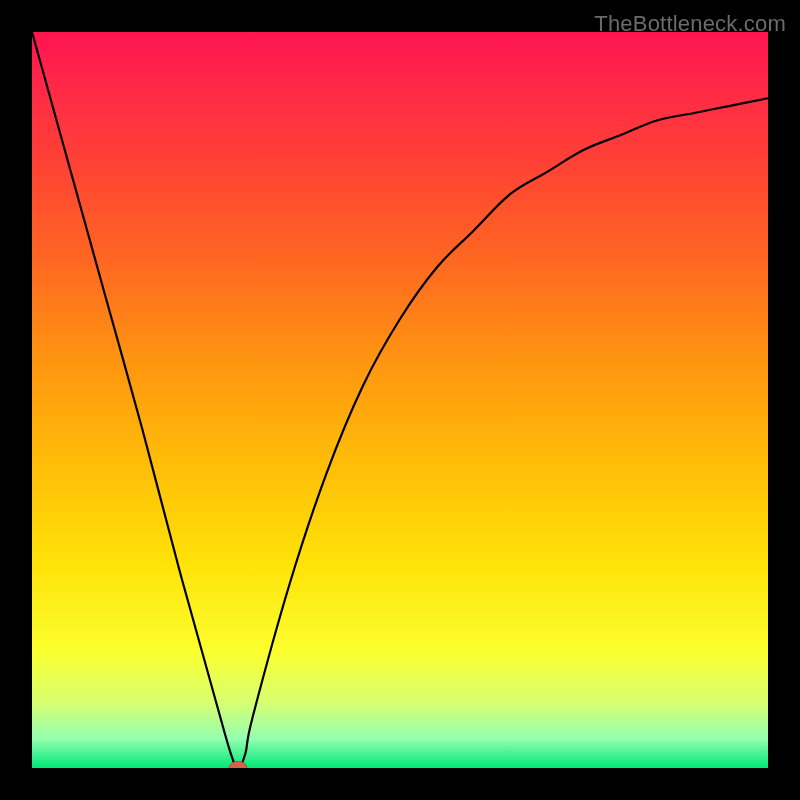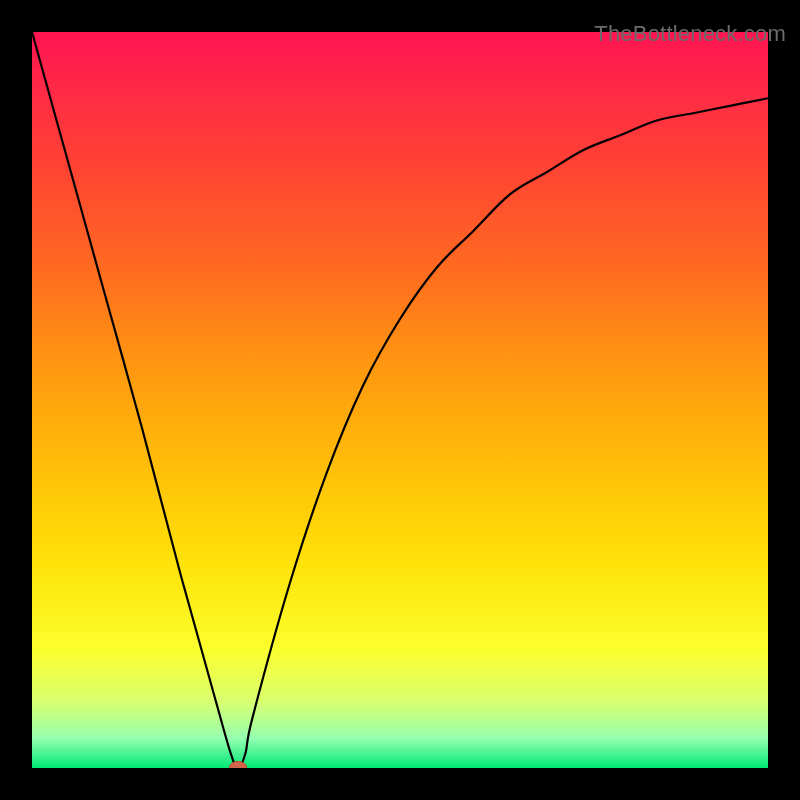--- a/index.html
+++ b/index.html
@@ -32,21 +32,21 @@
       #ffbb08 58%,
       #ffe208 72%,
       #fbff2e 84%,
       #d8ff70 91%,
       #94ffb0 96%,
       #00e877 100%
     );
   }
   .watermark {
     position: absolute;
-    top: 21px;
+    top: 11px;
     right: 14px;
     color: #6b6b6b;
     font-size: 22px;
     font-weight: 500;
     letter-spacing: 0.2px;
     user-select: none;
   }
   svg.curve {
     position: absolute;
     left: 0;

